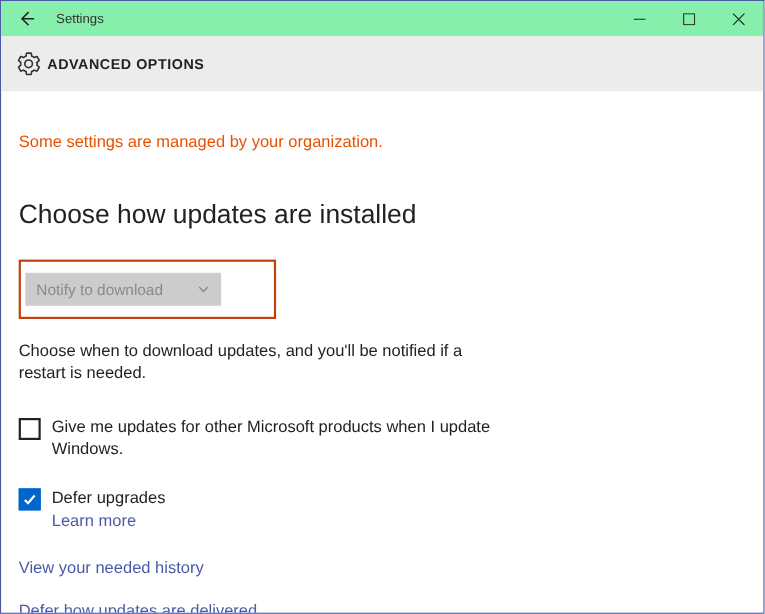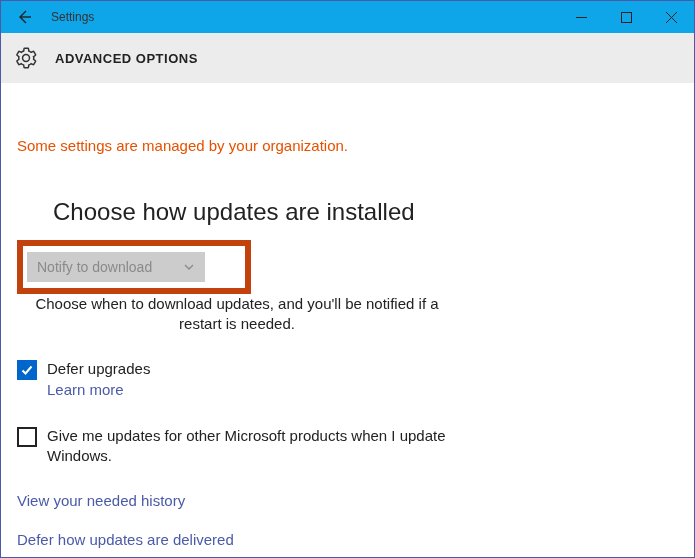--- a/index.html
+++ b/index.html
@@ -12,21 +12,21 @@
       width: 695px;
       height: 558px;
       border: 1px solid #4a5aa8;
       background: #ffffff;
       overflow: hidden;
     }
     .titlebar {
       height: 32px;
       display: flex;
       align-items: center;
-      background: #0ea5e9;
+      background: #86efac;
     }
     .titlebar-left {
       display: flex;
       align-items: center;
       gap: 14px;
       padding-left: 10px;
     }
     .back-btn {
       width: 26px;
       height: 26px;
@@ -51,70 +51,69 @@
       justify-content: center;
       cursor: pointer;
     }
     .win-ctrl svg { display: block; }
     .header-band {
       background: #ececec;
       height: 50px;
       display: flex;
       align-items: center;
       padding-left: 14px;
-      gap: 18px;
+      gap: 6px;
     }
     .header-title {
       font-size: 13px;
       font-weight: 600;
       letter-spacing: 0.5px;
       color: #222;
     }
     .content {
       padding: 26px 16px 0 16px;
     }
     .org-managed {
       color: #e65100;
       font-size: 15px;
-      margin-top: 28px;
+      margin-top: 12px;
     }
     .section-heading {
       font-size: 24px;
       font-weight: 400;
       color: #222;
       margin-top: 44px;
-      margin-left: 36px;
     }
     .highlight-box {
-      border: 6px solid #c2410c;
+      border: 2px solid #c2410c;
       width: 234px;
       height: 54px;
-      margin-top: 14px;
+      margin-top: 26px;
       display: flex;
       align-items: center;
       padding: 2px;
     }
     .dropdown-disabled {
       background: #cccccc;
       height: 30px;
       width: 178px;
       display: flex;
       align-items: center;
       padding: 0 10px;
       color: #8a8a8a;
       font-size: 14px;
       justify-content: space-between;
       margin-left: 2px;
     }
     .desc-text {
       font-size: 15px;
       color: #222;
+      margin-top: 20px;
       line-height: 1.35;
       max-width: 440px;
-      text-align: center;
     }
     .checkbox-row {
       display: flex;
       align-items: flex-start;
       gap: 10px;
       margin-top: 28px;
       max-width: 480px;
     }
     .checkbox-row.second { margin-top: 24px; }
     .checkbox-box {
@@ -199,32 +198,32 @@
     <div class="dropdown-disabled">
       <span>Notify to download</span>
       <svg width="12" height="12" viewBox="0 0 12 12">
         <path d="M2 4 L6 8 L10 4" stroke="#8a8a8a" stroke-width="1.3" fill="none"></path>
       </svg>
     </div>
   </div>
 
   <div class="desc-text">Choose when to download updates, and you'll be notified if a restart is needed.</div>
 
+  <div class="checkbox-row">
+    <div class="checkbox-box"></div>
+    <span class="checkbox-label">Give me updates for other Microsoft products when I update Windows.</span>
+  </div>
+
   <div class="checkbox-row second">
     <div class="checkbox-box checked">
       <svg width="14" height="14" viewBox="0 0 14 14">
         <path d="M2.5 7.5 L5.5 10.5 L11.5 3.5" stroke="#fff" stroke-width="2" fill="none"></path>
       </svg>
     </div>
     <div>
       <span class="checkbox-label">Defer upgrades</span>
       <span class="learn-more">Learn more</span>
     </div>
   </div>
 
-  <div class="checkbox-row">
-    <div class="checkbox-box"></div>
-    <span class="checkbox-label">Give me updates for other Microsoft products when I update Windows.</span>
-  </div>
-
   <div class="link-row">View your needed history</div>
   <div class="link-row second">Defer how updates are delivered</div>
 </div>
 
 </body></html>

